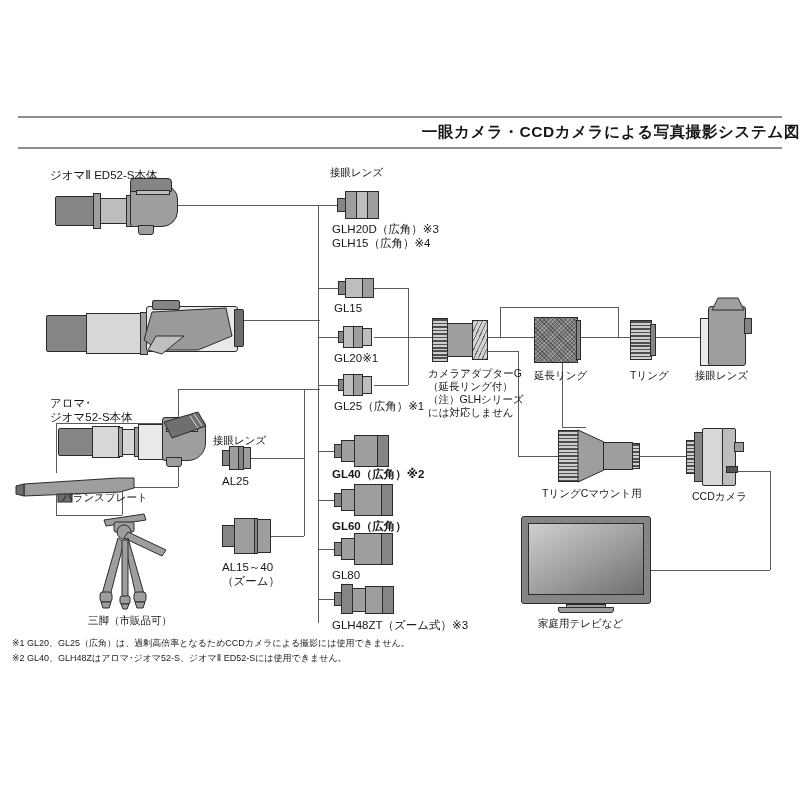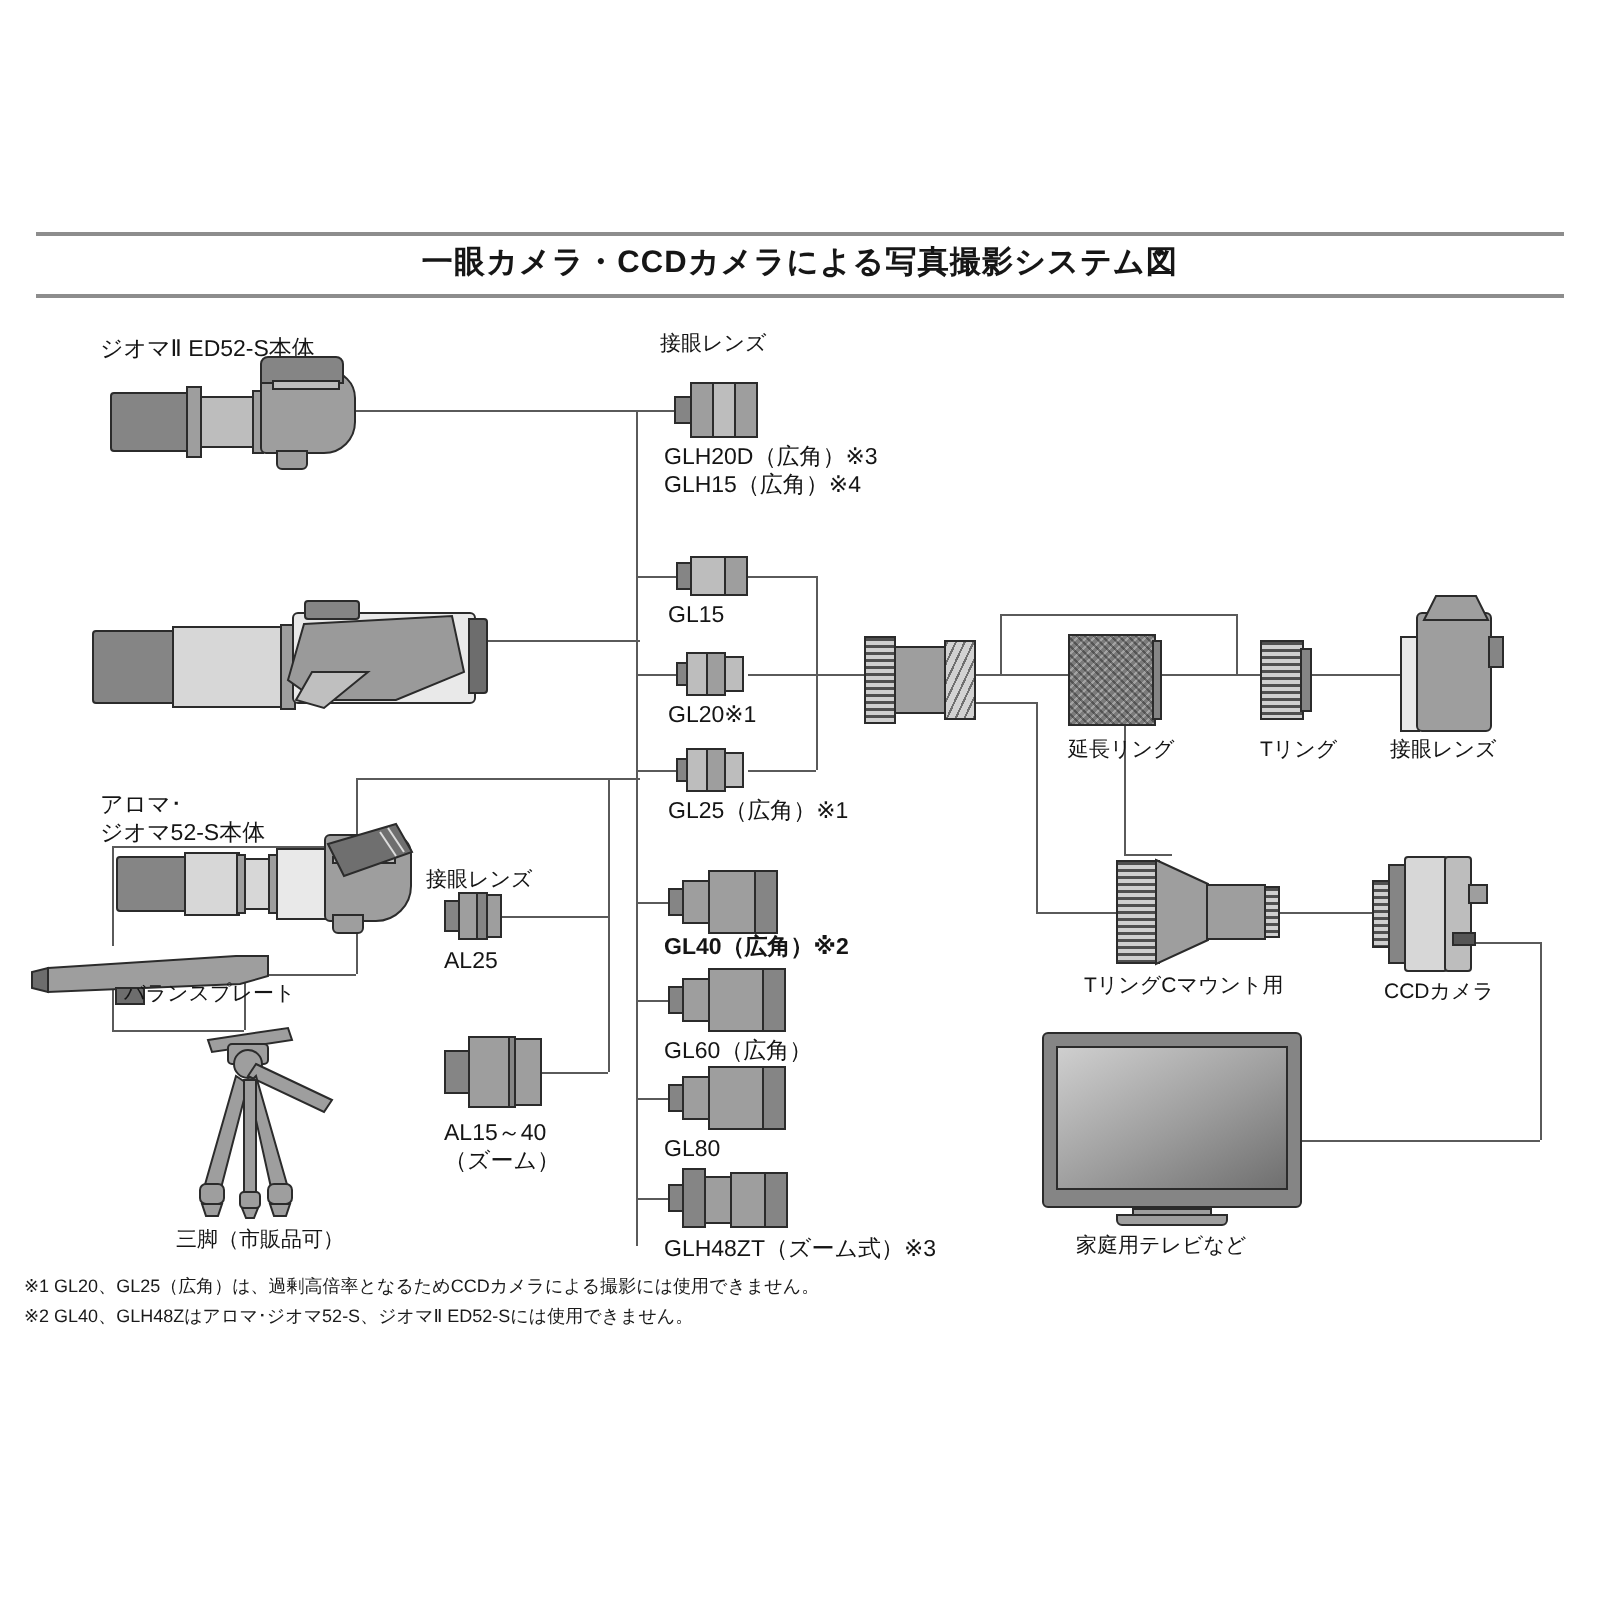--- a/index.html
+++ b/index.html
@@ -10,21 +10,21 @@
     color:#1a1a1a;
   }
   #stage{position:absolute;left:0;top:0;width:800px;height:800px;}
 
   
   .rule{position:absolute;left:18px;width:764px;height:2px;background:#8d8d8d;}
   #rule-top{top:116px;}
   #rule-bot{top:147px;}
   #page-title{
     position:absolute;left:0;top:121px;width:800px;
-    text-align:center;font-size:15.5px;font-weight:bold;
+    text-align:right;font-size:15.5px;font-weight:bold;
     letter-spacing:.6px;color:#161616;line-height:22px;white-space:nowrap;
   }
 
   
   .lbl{position:absolute;font-size:10.5px;line-height:13px;color:#151515;white-space:pre;}
   .lbl.big{font-size:11.5px;line-height:14px;}
   .note{position:absolute;font-size:10.5px;line-height:15px;color:#151515;white-space:pre;}
   .fn{position:absolute;font-size:9px;line-height:14.5px;color:#1a1a1a;white-space:pre;}
 
   
@@ -258,21 +258,21 @@
     <div class="sh bdr g4" style="left:377px;top:435px;width:12px;height:32px;"></div>
   </div>
   <div class="lbl big" style="left:332px;top:467px;font-weight:bold;">GL40（広角）※2</div>
 
   <div>
     <div class="sh bdr g4" style="left:334px;top:493px;width:8px;height:14px;"></div>
     <div class="sh bdr g3" style="left:341px;top:489px;width:14px;height:22px;"></div>
     <div class="sh bdr g3" style="left:354px;top:484px;width:28px;height:32px;"></div>
     <div class="sh bdr g4" style="left:381px;top:484px;width:12px;height:32px;"></div>
   </div>
-  <div class="lbl big" style="left:332px;top:519px;">GL60（広角）</div>
+  <div class="lbl big" style="left:332px;top:519px;font-weight:bold;">GL60（広角）</div>
 
   <div>
     <div class="sh bdr g4" style="left:334px;top:542px;width:8px;height:14px;"></div>
     <div class="sh bdr g3" style="left:341px;top:538px;width:14px;height:22px;"></div>
     <div class="sh bdr g3" style="left:354px;top:533px;width:28px;height:32px;"></div>
     <div class="sh bdr g4" style="left:381px;top:533px;width:12px;height:32px;"></div>
   </div>
   <div class="lbl big" style="left:332px;top:568px;">GL80</div>
 
   <div>
@@ -284,20 +284,24 @@
   </div>
   <div class="lbl big" style="left:332px;top:618px;">GLH48ZT（ズーム式）※3</div>
 
 
   <div>
     <div class="sh bdr ribv" style="left:432px;top:318px;width:16px;height:44px;"></div>
     <div class="sh bdr g3" style="left:447px;top:323px;width:26px;height:34px;"></div>
     <div class="sh bdr g2" style="left:472px;top:320px;width:16px;height:40px;
          background:repeating-linear-gradient(115deg,#6f6f6f 0 1px,#d2d2d2 1px 4px);"></div>
   </div>
+  <div class="lbl" style="left:428px;top:367px;">カメラアダプターG
+（延長リング付）
+（注）GLHシリーズ
+には対応しません</div>
 
   <div>
     <div class="sh bdr mesh" style="left:534px;top:317px;width:44px;height:46px;"></div>
     <div class="sh bdr g4" style="left:576px;top:320px;width:5px;height:40px;"></div>
   </div>
   <div class="lbl" style="left:534px;top:369px;">延長リング</div>
 
   <div>
     <div class="sh bdr ribv" style="left:630px;top:320px;width:22px;height:40px;"></div>
     <div class="sh bdr g4" style="left:650px;top:324px;width:6px;height:32px;"></div>

